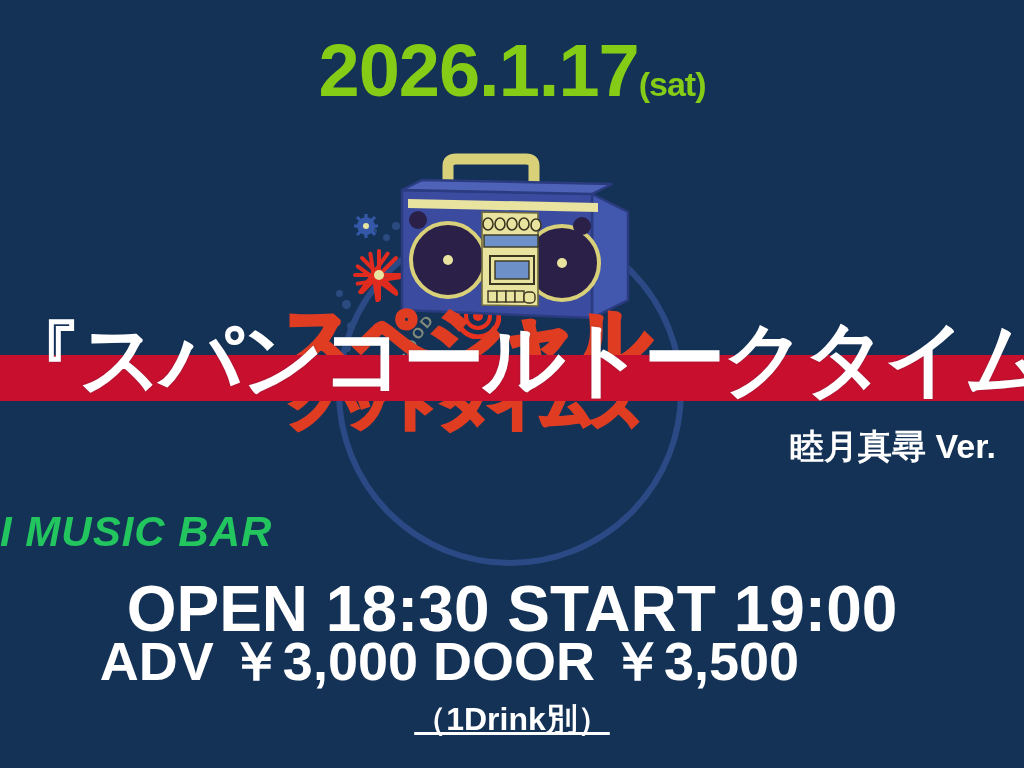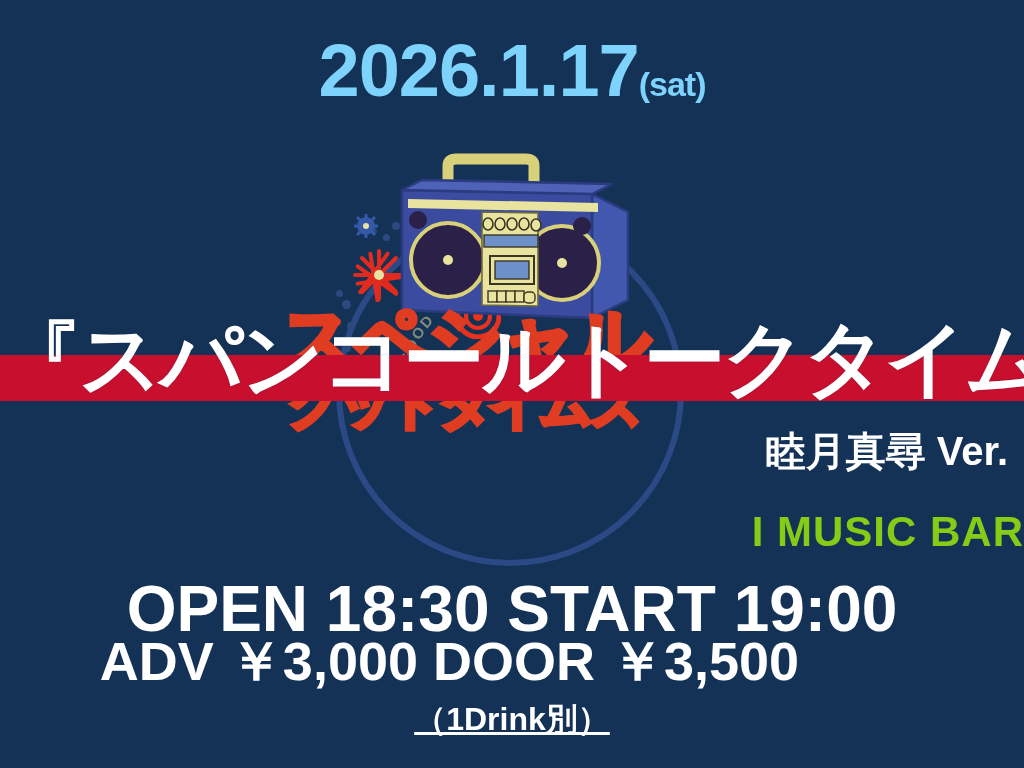--- a/index.html
+++ b/index.html
@@ -91,50 +91,51 @@
     line-height:1;
     text-shadow:0 0 2px rgba(20,50,86,.35);
   }
 
   
   .date-line {
     position:absolute;
     left:0; top:28px;
     width:1024px;
     text-align:center;
-    color:#7dd3fc;
+    color:#84cc16;
     white-space:nowrap;
   }
   .date-main { font-size:74px; font-weight:bold; letter-spacing:-1px; }
   .date-sub  { font-size:34px; font-weight:bold; letter-spacing:-1px; }
 
   
   .performer {
     position:absolute;
     left:0; top:424px;
     width:1024px;
     text-align:right;
-    padding-right:16px;
-    font-size:40px;
+    padding-right:28px;
+    font-size:34px;
     font-weight:bold;
     color:#ffffff;
     white-space:nowrap;
   }
 
   
   .venue {
     position:absolute;
     left:0; top:508px;
     width:1024px;
-    text-align:right;
+    text-align:left;
     font-size:42px;
     font-weight:bold;
-    color:#84cc16;
+    color:#22c55e;
     letter-spacing:1px;
     white-space:nowrap;
+    font-style:italic;
   }
   .times {
     position:absolute;
     left:0; top:572px;
     width:1024px;
     text-align:center;
     font-size:64px;
     font-weight:bold;
     color:#ffffff;
     letter-spacing:0px;

